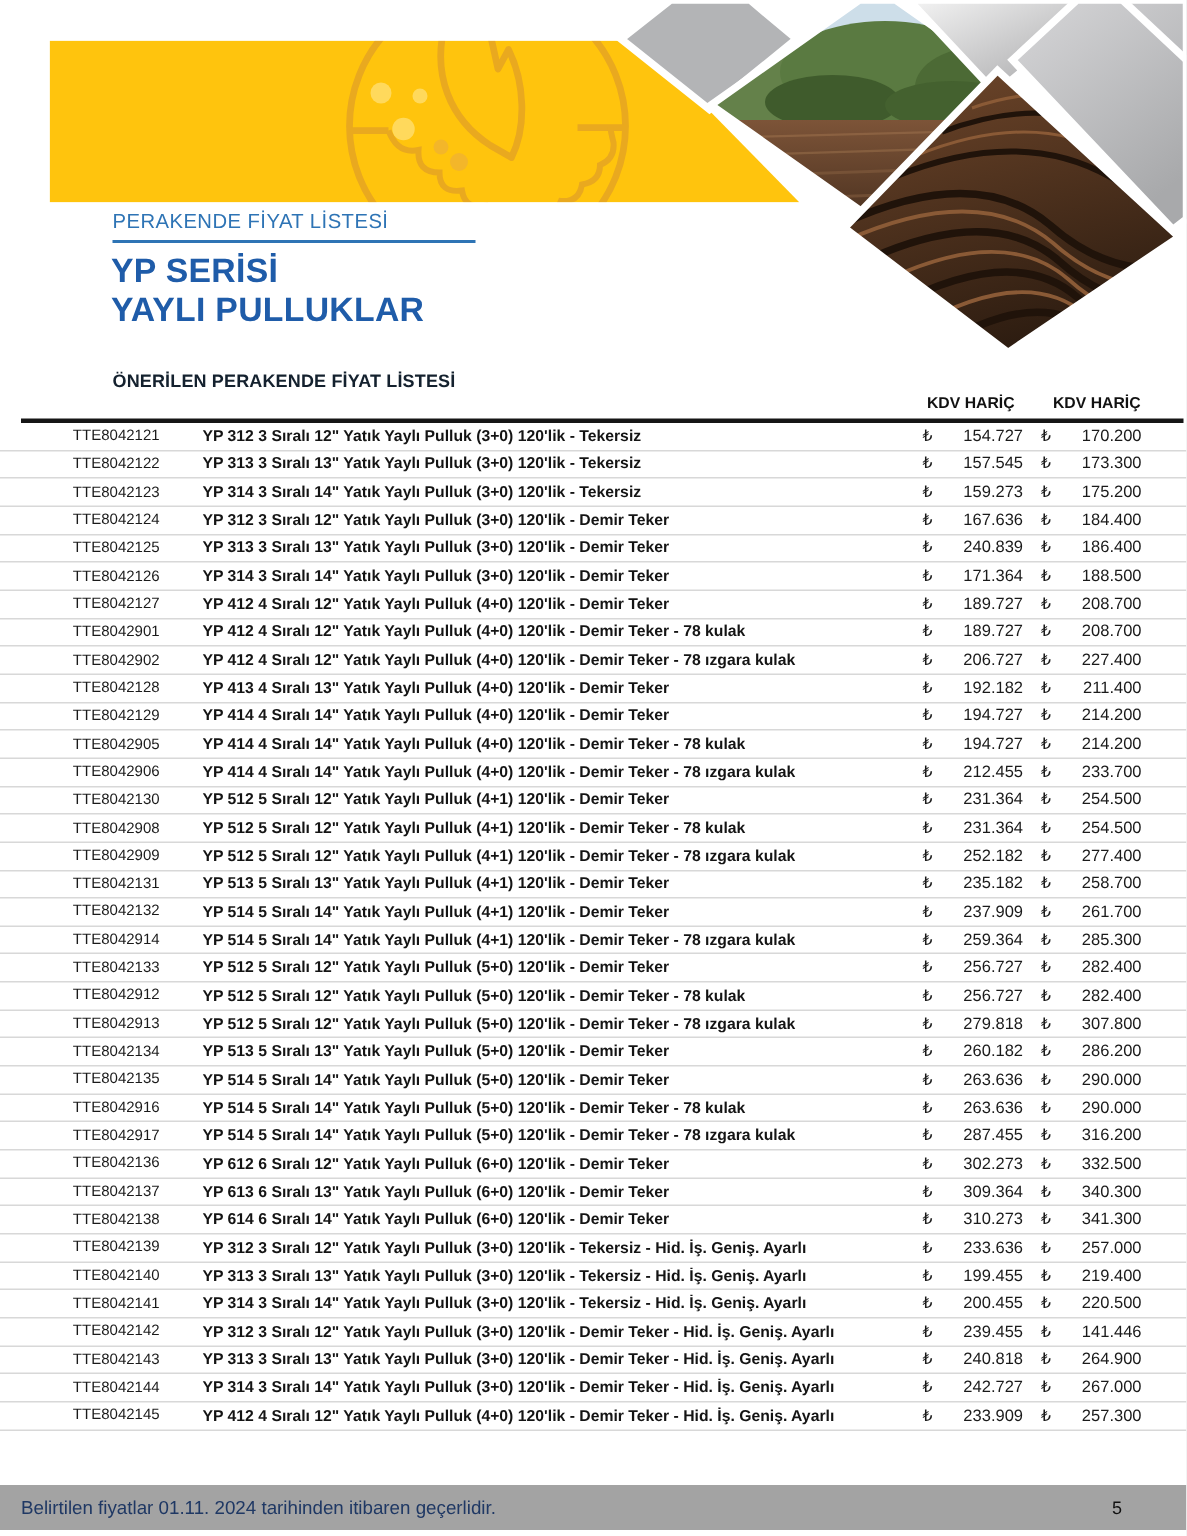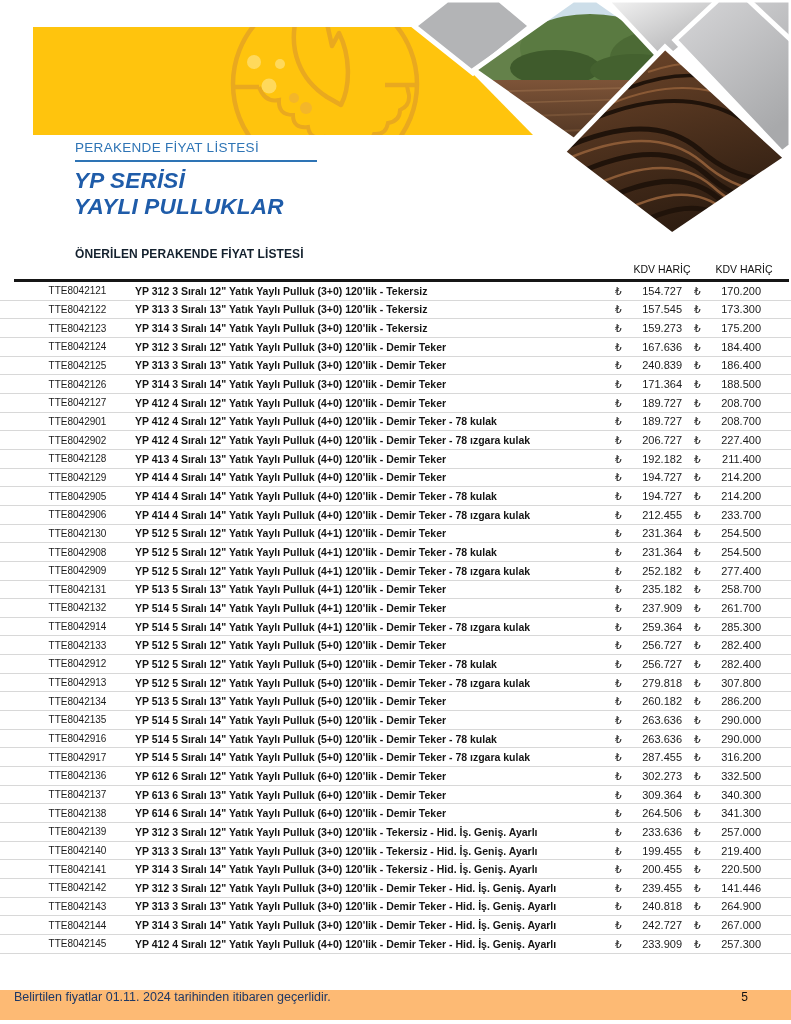--- a/index.html
+++ b/index.html
@@ -7,38 +7,38 @@
         font-family:"Liberation Sans",sans-serif;color:#1a1a1a;}
   
   #yellow-band{position:absolute;left:0;top:0;width:791px;height:240px;pointer-events:none;}
   #watermark-clip{position:absolute;left:33px;top:27px;width:520px;height:108px;
       clip-path:polygon(0 0,394px 0,500px 108px,0 108px);
       background:#ffc40d;overflow:hidden;}
   #mosaic{position:absolute;left:0;top:0;}
   .hdr-sub{position:absolute;left:75px;top:140px;font-size:13.5px;letter-spacing:.3px;color:#2e74b5;text-align:center;}
   .hdr-sub-line{position:absolute;left:75px;top:160px;width:242px;height:1.5px;background:#2e74b5;}
   .hdr-title{position:absolute;left:74px;top:168px;font-size:22.5px;line-height:26px;font-weight:bold;
-             color:#1f5ca9;letter-spacing:.2px;font-style:italic;}
+             color:#1f5ca9;letter-spacing:.2px;}
   .section-title{position:absolute;left:75px;top:247px;font-size:12px;font-weight:bold;color:#14212e;letter-spacing:.1px;}
   
-  .col-head{position:absolute;top:263px;font-size:10.5px;font-weight:normal;color:#111;text-align:center;}
+  .col-head{position:absolute;top:263px;font-size:10.5px;font-weight:bold;color:#111;}
   #colhead-net{left:618px;width:88px;}
   #colhead-gross{left:702px;width:84px;}
   .thick-rule{position:absolute;left:14px;top:279px;width:775px;height:2.5px;background:#161616;}
   #rows{position:absolute;left:0;top:282px;width:791px;}
   .row{display:grid;grid-template-columns:30px 95px 10px 480px 12px 55px 24px 55px;
        align-items:center;height:17.67px;border-bottom:1px solid #d8d8d8;}
   .c-code{font-size:10px;text-align:center;color:#1a1a1a;}
   .c-desc{font-size:10.5px;font-weight:bold;color:#141414;white-space:nowrap;overflow:hidden;}
   .c-cur{font-size:10.5px;font-family:"DejaVu Sans",sans-serif;color:#1a1a1a;}
   .c-cur2{padding-left:12px;}
   .c-net,.c-gross{font-size:11px;text-align:right;color:#1a1a1a;}
   
-  #footer-bar{position:absolute;left:0;top:990px;width:791px;height:30px;background:#fdba74;
-              display:flex;}
+  #footer-bar{position:absolute;left:0;top:990px;width:791px;height:30px;background:#a3a3a3;
+              display:flex;align-items:center;}
   #footer-note{margin-left:14px;font-size:12.5px;color:#1f3864;flex:1;}
   #page-num{margin-right:43px;font-size:12px;color:#111;}
 </style>
 </head>
 <body>
 
 <div id="page">
 
   <div id="yellow-band">
 
@@ -452,21 +452,21 @@
         <span class="c-cur c-cur2">₺</span>
         <span class="c-gross">340.300</span>
       </div>
 
       <div class="row">
         <span></span>
         <span class="c-code">TTE8042138</span>
         <span></span>
         <span class="c-desc">YP 614 6 Sıralı 14" Yatık Yaylı Pulluk (6+0) 120'lik - Demir Teker</span>
         <span class="c-cur">₺</span>
-        <span class="c-net">264.506</span>
+        <span class="c-net">310.273</span>
         <span class="c-cur c-cur2">₺</span>
         <span class="c-gross">341.300</span>
       </div>
 
       <div class="row">
         <span></span>
         <span class="c-code">TTE8042139</span>
         <span></span>
         <span class="c-desc">YP 312 3 Sıralı 12" Yatık Yaylı Pulluk (3+0) 120'lik - Tekersiz - Hid. İş. Geniş. Ayarlı</span>
         <span class="c-cur">₺</span>

